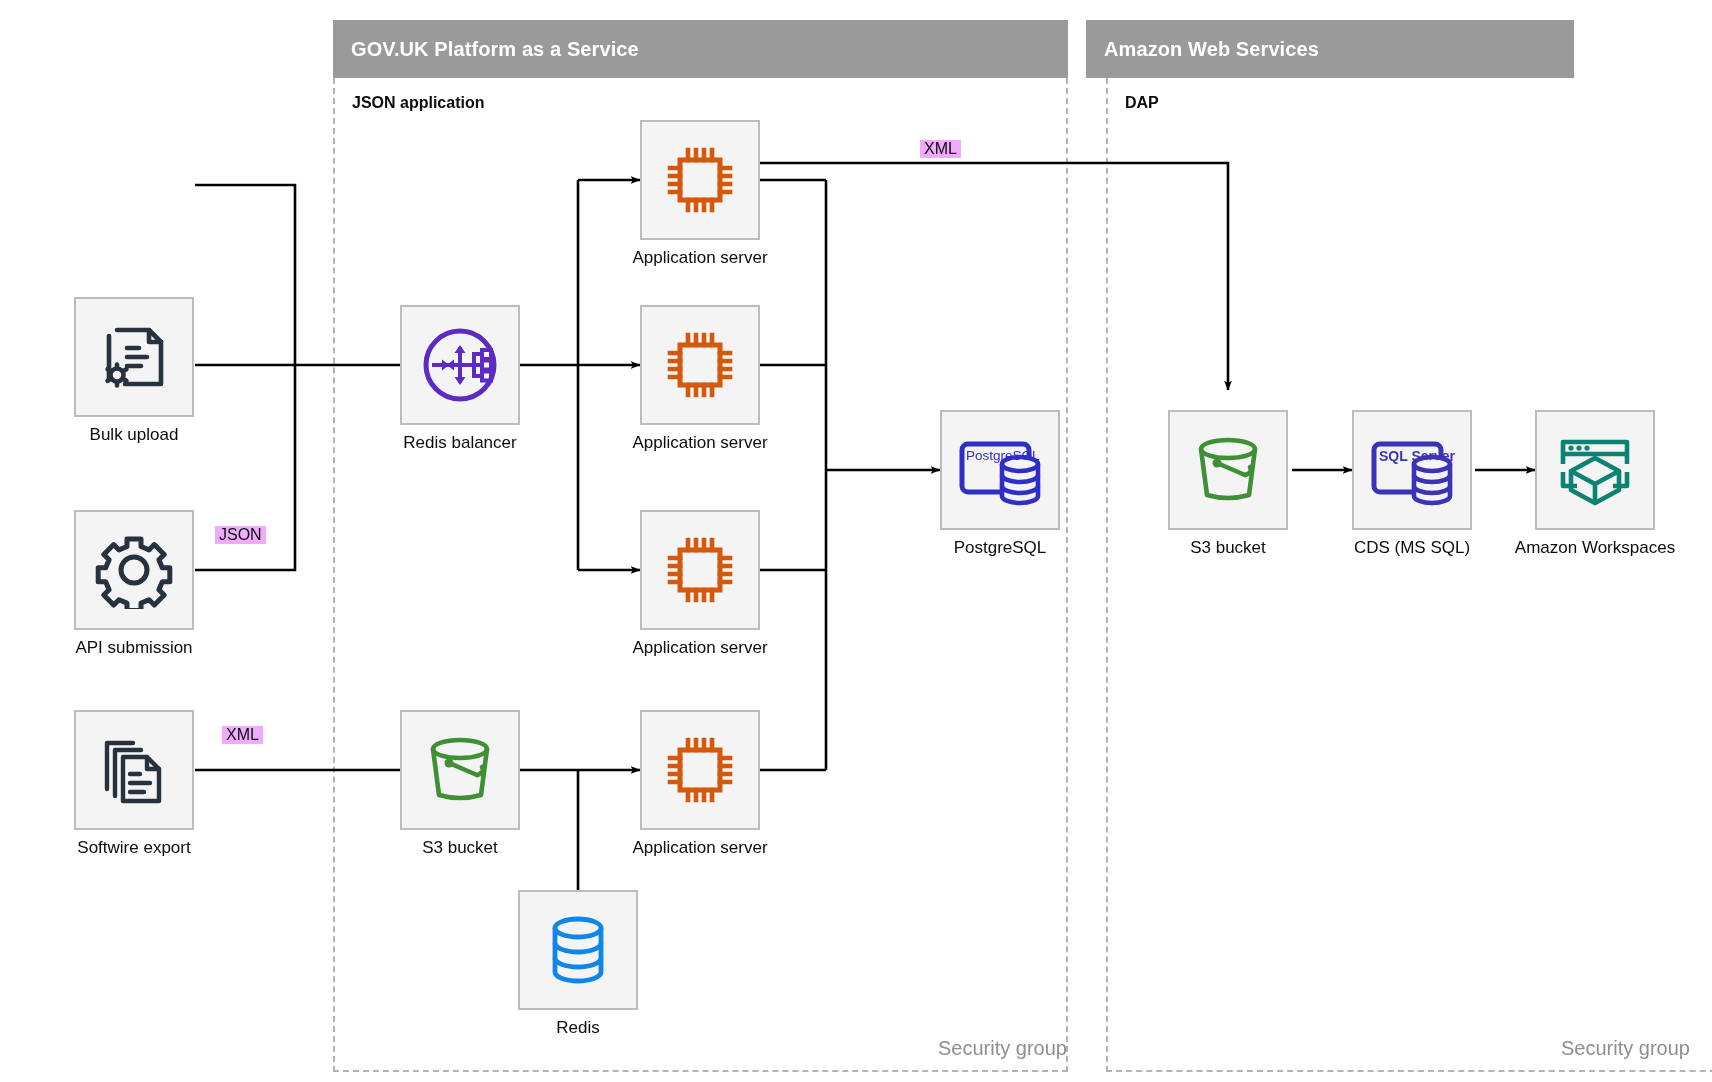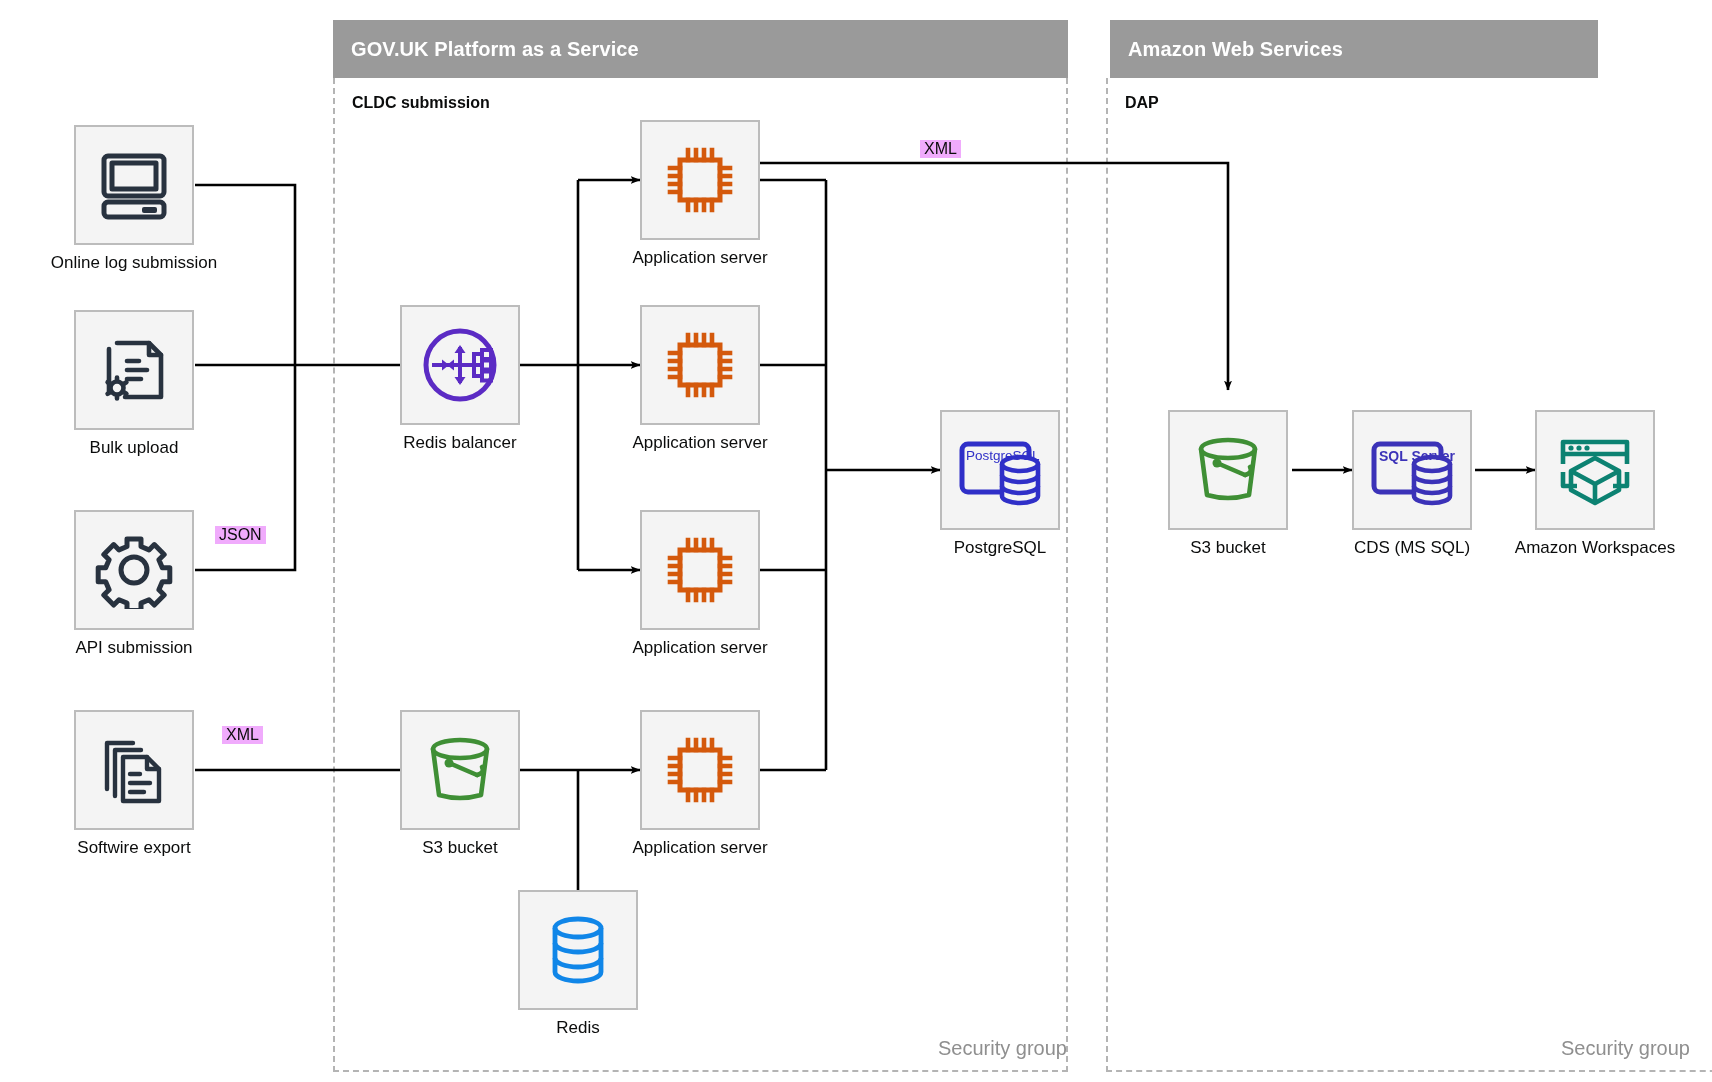--- a/index.html
+++ b/index.html
@@ -82,24 +82,24 @@
 </style>
 </head>
 <body>
 
 <div id="canvas">
 
   <div class="zone-header" style="left:333px; top:20px; width:735px; height:58px;">
     <span>GOV.UK Platform as a Service</span>
   </div>
   <div class="secgroup" style="left:333px; top:78px; width:735px; height:994px;"></div>
-  <div class="zone-sub" style="left:352px; top:94px;">CLDC submission</div>
+  <div class="zone-sub" style="left:352px; top:94px;">JSON application</div>
   <div class="secgroup-label" style="left:938px; top:1037px;">Security group</div>
 
-  <div class="zone-header" style="left:1110px; top:20px; width:488px; height:58px;">
+  <div class="zone-header" style="left:1086px; top:20px; width:488px; height:58px;">
     <span>Amazon Web Services</span>
   </div>
   <div class="secgroup" style="left:1106px; top:78px; width:640px; height:994px;"></div>
   <div class="zone-sub" style="left:1125px; top:94px;">DAP</div>
   <div class="secgroup-label" style="left:1561px; top:1037px;">Security group</div>
 
   <svg class="wires" viewBox="0 0 1712 1082">
     <defs>
       <marker id="arrow" markerWidth="11" markerHeight="11" refX="9.4" refY="4" orient="auto" markerUnits="userSpaceOnUse">
         <path d="M0,0 L10,4 L0,8 L2.4,4 z" fill="#000"></path>
@@ -134,35 +134,22 @@
 
       <path d="M1292,470 L1352,470" marker-end="url(#arrow)"></path>
       <path d="M1475,470 L1535,470" marker-end="url(#arrow)"></path>
     </g>
   </svg>
 
   <div class="edge-label" style="left:215px; top:526px;">JSON</div>
   <div class="edge-label" style="left:222px; top:726px;">XML</div>
   <div class="edge-label" style="left:920px; top:140px;">XML</div>
 
-  <div class="node" style="left:74px; top:125px;">
-    <div class="node-box">
-      <svg width="78" height="78" viewBox="0 0 78 78">
-        <g fill="none" stroke="#28323f" stroke-width="5" stroke-linejoin="round">
-          <rect x="9" y="10" width="60" height="40" rx="4"></rect>
-          <rect x="17" y="17" width="44" height="26"></rect>
-          <rect x="9" y="56" width="60" height="15" rx="4"></rect>
-        </g>
-        <rect x="47" y="61" width="15" height="6" rx="2" fill="#28323f"></rect>
-      </svg>
-    </div>
-    <div class="node-label">Online log submission</div>
-  </div>
-
-  <div class="node" style="left:74px; top:310px;">
+
+  <div class="node" style="left:74px; top:297px;">
     <div class="node-box">
       <svg width="78" height="78" viewBox="0 0 78 78">
         <g fill="none" stroke="#28323f" stroke-width="4.6" stroke-linejoin="round" stroke-linecap="round">
           <path d="M22,12 L54,12 L66,24 L66,66 L30,66"></path>
           <path d="M54,12 L54,24 L66,24"></path>
           <path d="M14,18 L14,60"></path>
           <path d="M32,30 L44,30"></path>
           <path d="M32,39 L52,39"></path>
           <path d="M32,48 L46,48"></path>
           <circle cx="22" cy="57" r="6.5"></circle>

